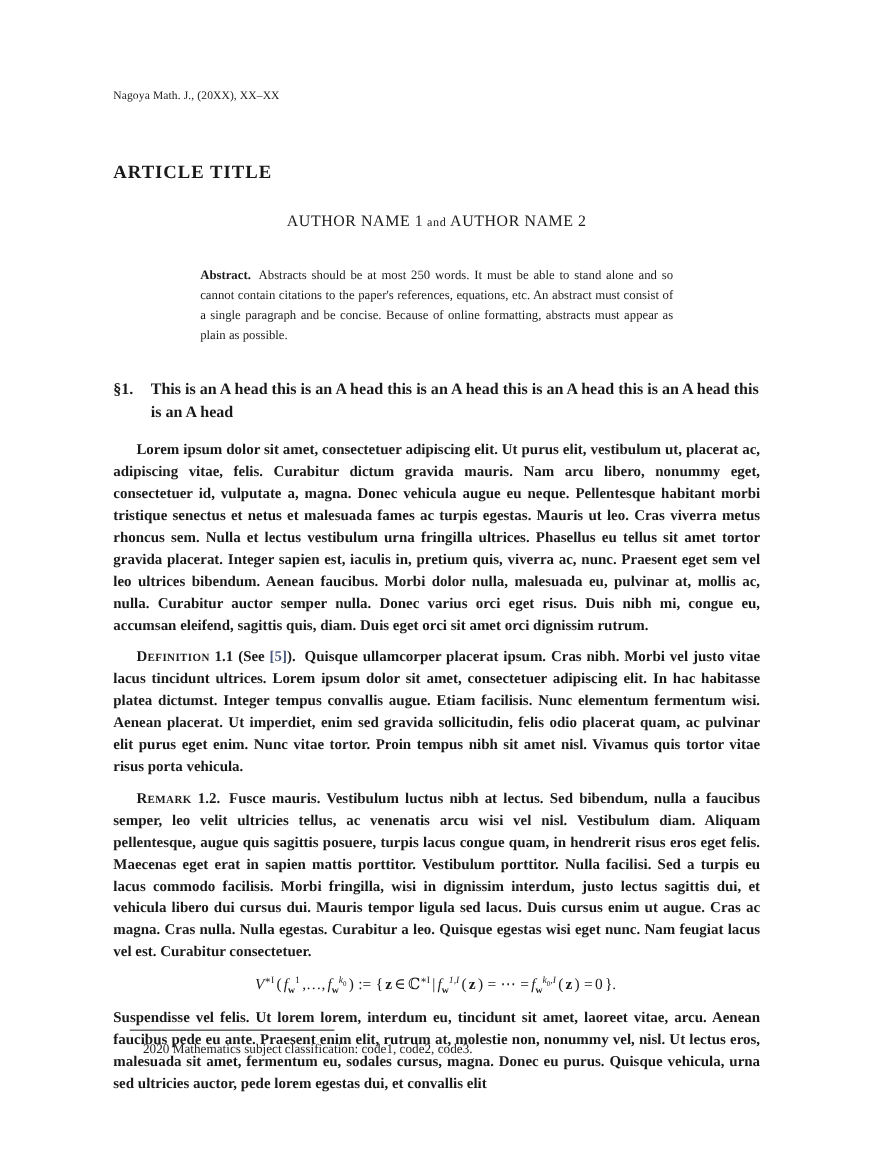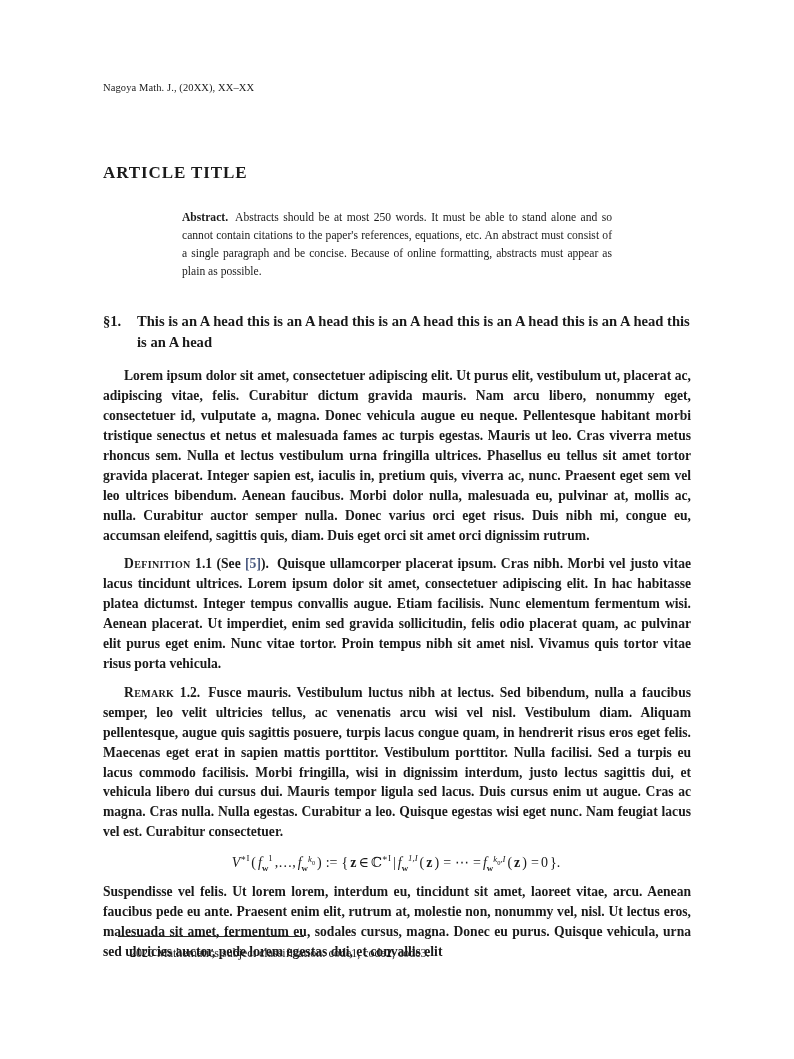--- a/index.html
+++ b/index.html
@@ -27,21 +27,21 @@
     position: absolute;
     left: 103px;
     top: 82px;
     width: 588px;
   }
 
   
   .runhead {
     font-size: 10.5px;
     letter-spacing: 0.1px;
-    margin-bottom: 70px;
+    margin-bottom: 54px;
   }
 
   
   .title {
     text-align: left;
     font-size: 17px;
     font-weight: bold;
     letter-spacing: 0.9px;
     margin: 0 0 26px 0;
   }
@@ -170,20 +170,23 @@
 <body>
 
 <div class="page">
 
   <div class="content">
 
     <div class="runhead">Nagoya Math. J., (20XX), XX–XX</div>
 
     <h1 class="title">ARTICLE TITLE</h1>
 
+    <div class="authors">
+      <span>AUTHOR NAME 1</span><span class="andword"> and </span><span>AUTHOR NAME 2</span>
+    </div>
 
     <div class="abstract">
       <span class="lead">Abstract.</span><span class="lead-gap"></span><span>Abstracts should be at most 250 words. It must be able to stand alone and so cannot contain citations to the paper's references, equations, etc. An abstract must consist of a single paragraph and be concise. Because of online formatting, abstracts must appear as plain as possible.</span>
     </div>
 
     <div class="sechead">
       <span class="num">§1.</span><span>This is an A head this is an A head this is an A head this is an A head this is an A head this is an A head</span>
     </div>
 
     <p class="body">Lorem ipsum dolor sit amet, consectetuer adipiscing elit. Ut purus elit, vestibulum ut, placerat ac, adipiscing vitae, felis. Curabitur dictum gravida mauris. Nam arcu libero, nonummy eget, consectetuer id, vulputate a, magna. Donec vehicula augue eu neque. Pellentesque habitant morbi tristique senectus et netus et malesuada fames ac turpis egestas. Mauris ut leo. Cras viverra metus rhoncus sem. Nulla et lectus vestibulum urna fringilla ultrices. Phasellus eu tellus sit amet tortor gravida placerat. Integer sapien est, iaculis in, pretium quis, viverra ac, nunc. Praesent eget sem vel leo ultrices bibendum. Aenean faucibus. Morbi dolor nulla, malesuada eu, pulvinar at, mollis ac, nulla. Curabitur auctor semper nulla. Donec varius orci eget risus. Duis nibh mi, congue eu, accumsan eleifend, sagittis quis, diam. Duis eget orci sit amet orci dignissim rutrum.</p>

